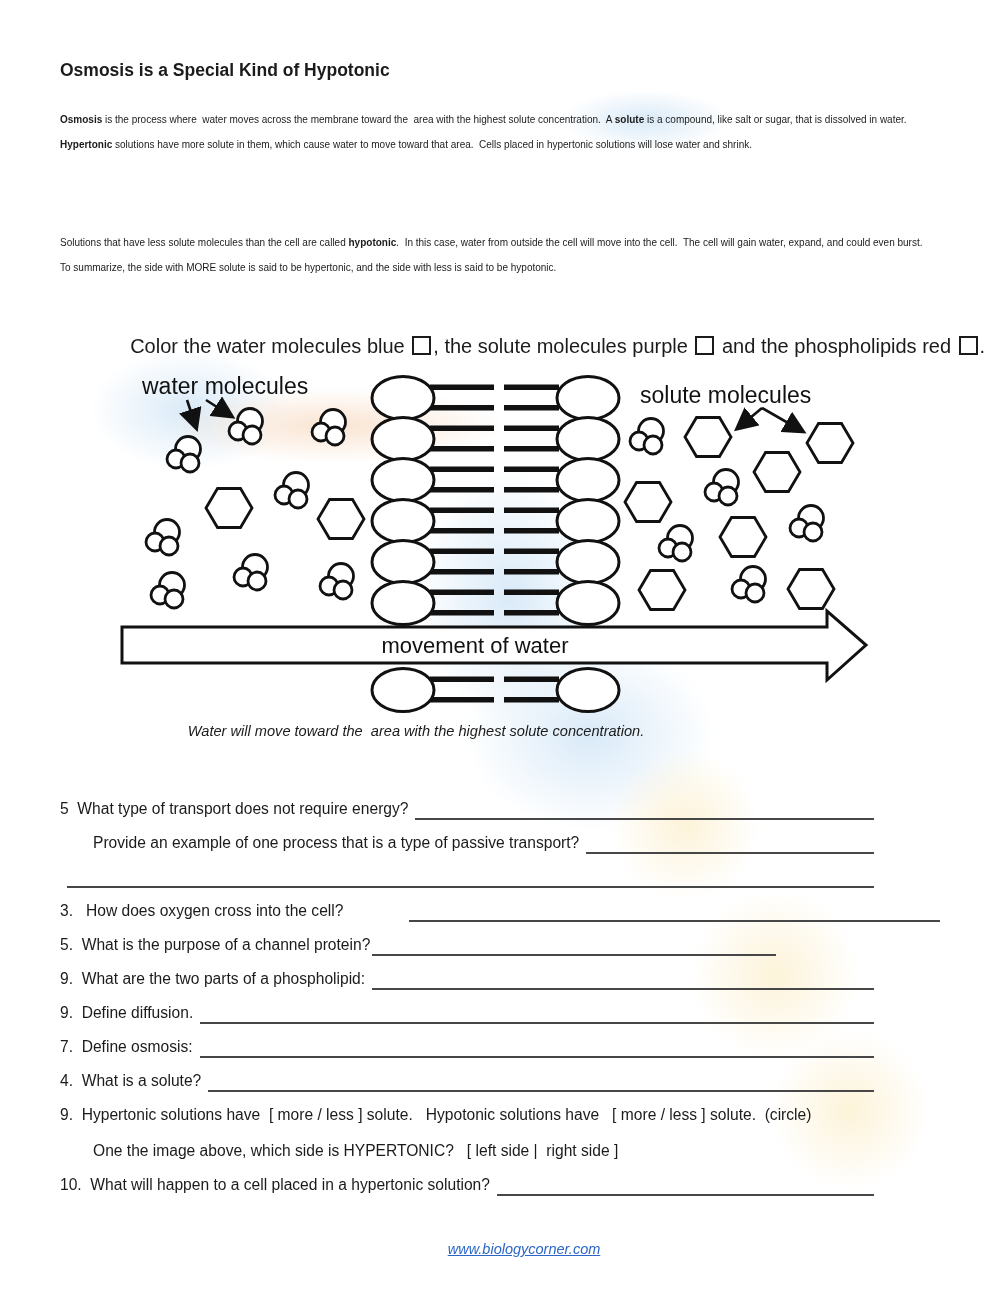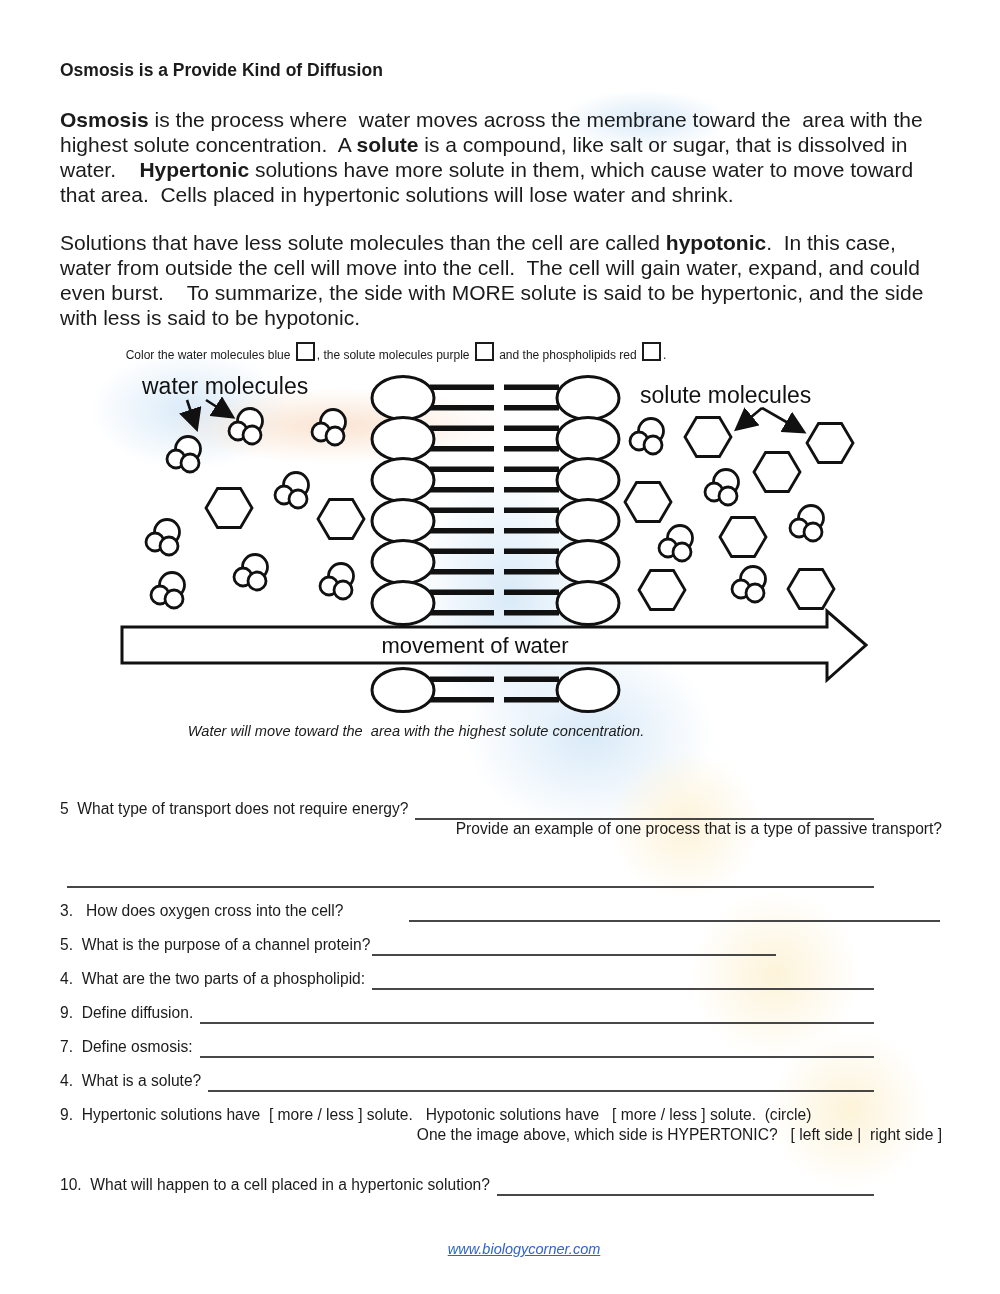--- a/index.html
+++ b/index.html
@@ -12,36 +12,36 @@
     overflow:hidden;
   }
   .abs{position:absolute;}
   
   .wm{position:absolute;border-radius:50%;pointer-events:none;}
   .wm-blue{background:radial-gradient(closest-side,#d9eaf8,rgba(217,234,248,0));}
   .wm-salmon{background:radial-gradient(closest-side,#fae4d2,rgba(250,228,210,0));}
   .wm-yellow{background:radial-gradient(closest-side,#fcf0cf,rgba(252,240,207,0));opacity:.8;}
 
   .title{left:60px;top:60px;font-size:17.5px;font-weight:bold;white-space:pre-wrap;}
-  .para{left:60px;width:882px;font-size:21px;line-height:25px;white-space:pre-wrap;}
+  .para{left:60px;width:882px;font-size:10px;line-height:25px;white-space:pre-wrap;}
   .p1{top:107px;}
   .p2{top:230px;}
-  .colorline{left:119px;top:328px;font-size:12px;white-space:pre-wrap;}
+  .colorline{left:119px;top:312px;font-size:20px;white-space:pre-wrap;}
   .checkbox{
     display:inline-block;width:15px;height:15px;
     border:2px solid #1b1b1b;background:#fff;
     vertical-align:-2px;margin:0 2px;
   }
   #diagram-wrap{left:0;top:363px;width:1000px;height:352px;}
   .caption{left:0;top:723px;width:832px;text-align:center;font-size:14.6px;font-style:italic;white-space:pre-wrap;}
 
   .questions{left:60px;top:786px;width:882px;}
   .q-row{display:flex;align-items:flex-end;height:34px;font-size:15.6px;}
   .q-text{white-space:pre-wrap;flex:0 0 auto;padding-bottom:2px;}
-  .q-row.indent{padding-left:33px;flex-direction:column;}
+  .q-row.indent{padding-left:33px;}
   .blank{
     flex:1 1 auto;height:20px;margin-left:7px;margin-right:68px;
     border-bottom:2px solid #474747;
   }
   .q-row.r3 .blank{margin-left:66px;margin-right:2px;}
   .q-row.r5 .blank{margin-left:2px;margin-right:166px;}
   .q-row.r9b{height:36px;}
 
   .footer{left:0;top:1241px;width:1000px;text-align:center;font-size:14.5px;margin-left:24px;}
   .footer a{font-style:italic;text-decoration:underline;}
@@ -51,21 +51,21 @@
 
 <div class="wm wm-blue" style="left:90px;top:350px;width:200px;height:120px;"></div>
 <div class="wm wm-salmon" style="left:165px;top:388px;width:340px;height:75px;"></div>
 <div class="wm wm-blue" style="left:415px;top:470px;width:190px;height:250px;"></div>
 <div class="wm wm-blue" style="left:465px;top:640px;width:250px;height:190px;"></div>
 <div class="wm wm-yellow" style="left:610px;top:750px;width:150px;height:150px;"></div>
 <div class="wm wm-yellow" style="left:690px;top:890px;width:170px;height:170px;"></div>
 <div class="wm wm-yellow" style="left:770px;top:1030px;width:160px;height:160px;"></div>
 <div class="wm wm-blue" style="left:560px;top:90px;width:170px;height:60px;"></div>
 
-<div class="abs title">Osmosis is a Provide Kind of Diffusion</div>
+<div class="abs title">Osmosis is a Special Kind of Hypotonic</div>
 
 <div class="abs para p1"><b>Osmosis</b><span> is the process where  water moves across the membrane toward the  area with the highest solute concentration.  A </span><b>solute</b><span> is a compound, like salt or sugar, that is dissolved in water.    </span><b>Hypertonic</b><span> solutions have more solute in them, which cause water to move toward that area.  Cells placed in hypertonic solutions will lose water and shrink.</span></div>
 <div class="abs para p2"><span>Solutions that have less solute molecules than the cell are called </span><b>hypotonic</b><span>.  In this case, water from outside the cell will move into the cell.  The cell will gain water, expand, and could even burst.    To summarize, the side with MORE solute is said to be hypertonic, and the side with less is said to be hypotonic.</span></div>
 
 <div class="abs colorline">
   <span>Color the water molecules blue </span><span class="checkbox"></span><span>, the solute molecules purple </span><span class="checkbox"></span><span> and the phospholipids red </span><span class="checkbox"></span><span>.</span>
 </div>
 
 <div class="abs" id="diagram-wrap">
   <svg id="diagram-svg" width="1000" height="352" viewBox="0 363 1000 352" xmlns="http://www.w3.org/2000/svg">
@@ -223,21 +223,21 @@
     </div>
   <div class="q-row r3">
       <span class="q-text">3.   How does oxygen cross into the cell?</span>
       <span class="blank"></span>
     </div>
   <div class="q-row r5">
       <span class="q-text">5.  What is the purpose of a channel protein?</span>
       <span class="blank"></span>
     </div>
   <div class="q-row r6">
-      <span class="q-text">4.  What are the two parts of a phospholipid:</span>
+      <span class="q-text">9.  What are the two parts of a phospholipid:</span>
       <span class="blank"></span>
     </div>
   <div class="q-row r7">
       <span class="q-text">9.  Define diffusion.</span>
       <span class="blank"></span>
     </div>
   <div class="q-row r8">
       <span class="q-text">7.  Define osmosis:</span>
       <span class="blank"></span>
     </div>

